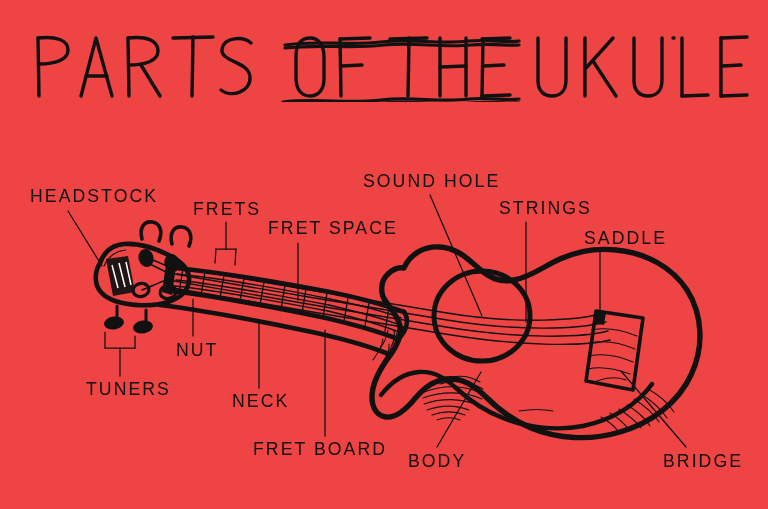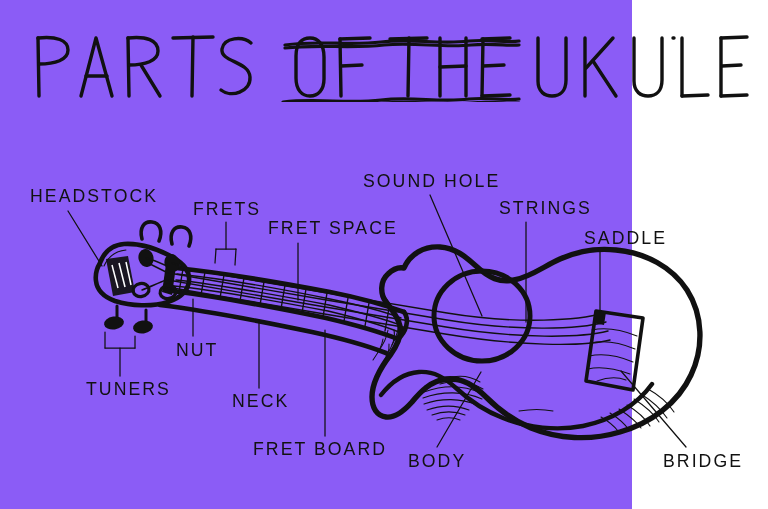--- a/index.html
+++ b/index.html
@@ -11,23 +11,23 @@
   body {
     width: 768px;
     height: 509px;
     overflow: hidden;
     font-family: "Liberation Sans", sans-serif;
     color: #1a1a1a;
     position: relative;
   }
   #poster {
     position: relative;
-    width: 632px;
+    width: 768px;
     height: 509px;
-    background: #8b5cf6;
+    background: #ef4444;
   }
 
   
   .title-block {
     position: absolute;
     left: 0;
     top: 26px;
     width: 768px;
     height: 76px;
     display: flex;

